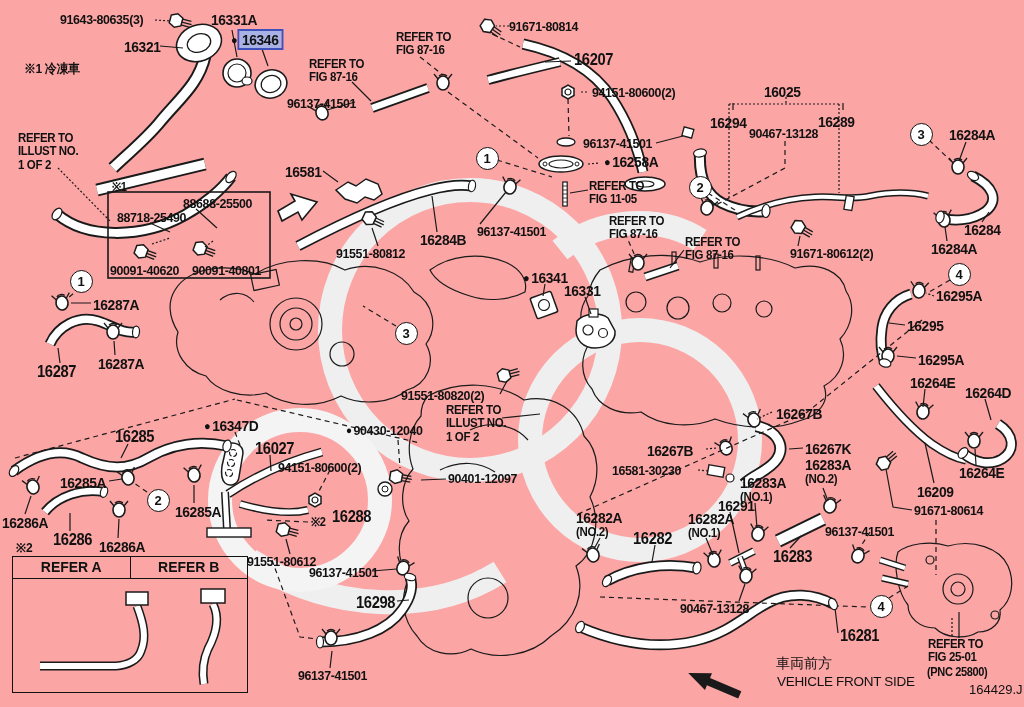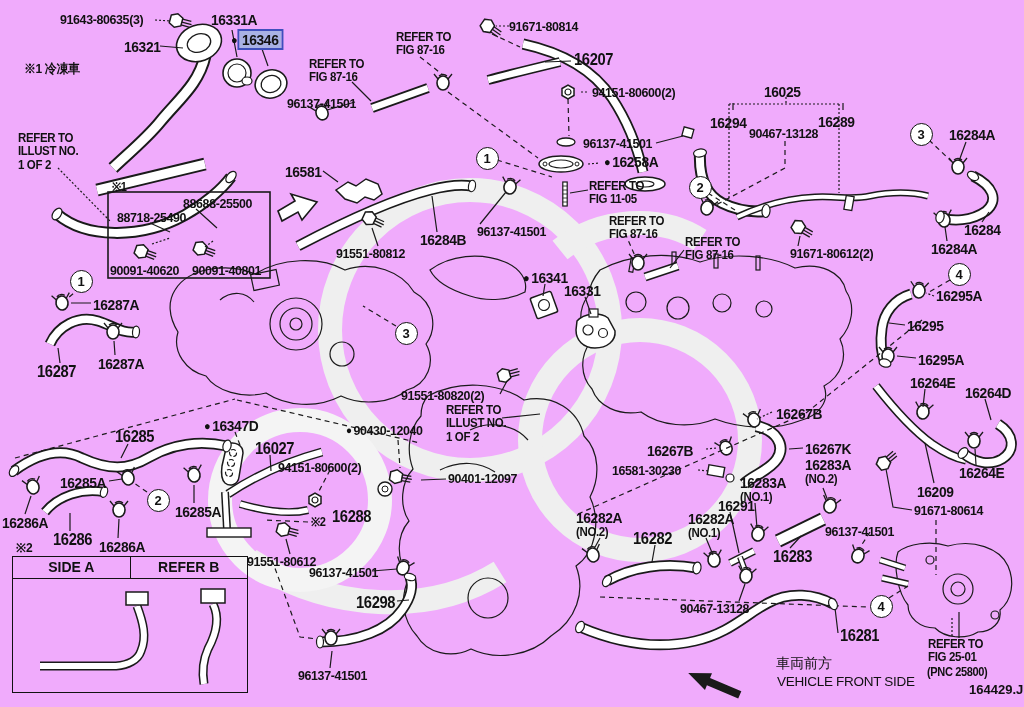--- a/index.html
+++ b/index.html
@@ -1,37 +1,37 @@
 <!DOCTYPE html>
 <html><head>
 <meta charset="utf-8">
 <style>
   html,body{margin:0;padding:0;background:#fff;}
-  #stage{position:relative;width:1024px;height:707px;background:#f0abfc;overflow:hidden;
+  #stage{position:relative;width:1024px;height:707px;background:#fca5a5;overflow:hidden;
          font-family:"Liberation Sans",sans-serif;color:#111;}
   svg{position:absolute;left:0;top:0;}
   #labels{position:absolute;left:0;top:0;width:1024px;height:707px;}
   .lbl{position:absolute;font-weight:bold;color:#111;letter-spacing:-0.4px;
        transform:scaleX(.92);transform-origin:0 0;white-space:nowrap;line-height:1.06;}
   .lrow{white-space:nowrap;}
   .blt{font-size:.8em;margin-right:2px;vertical-align:1px;}
   .hl{background:#a9b2e4;outline:2.5px solid #3f4fbc;padding:0 3px;}
   .callout{position:absolute;width:21px;height:21px;border:1.7px solid #111;border-radius:50%;
            background:#fff;font:bold 13px/21px "Liberation Sans",sans-serif;text-align:center;}
   .legend{position:absolute;left:848px;top:32px;font-weight:bold;font-size:13px;line-height:1.35;}
   .legend .b{font-size:11px;margin-right:5px;vertical-align:1px;}
   .typebox{position:absolute;left:12px;top:556px;width:234px;height:135px;border:1.6px solid #111;}
   .typehead{display:flex;height:21px;border-bottom:1.6px solid #111;font-weight:bold;font-size:14px;}
   .typehead div{flex:1;text-align:center;line-height:21px;}
   .typehead div:first-child{border-right:1.6px solid #111;}
   .typenote{position:absolute;left:16px;top:539px;font-weight:bold;font-size:12px;}
   .front{position:absolute;font-weight:normal;}
   #front-ja{left:776px;top:655px;font-size:14px;}
   #front-en{left:777px;top:674px;font-size:13.5px;letter-spacing:-0.3px;text-align:center;}
-  #dwgcode{position:absolute;left:969px;top:682px;font-weight:bold;font-size:13px;}
+  #dwgcode{position:absolute;left:969px;top:682px;font-weight:normal;font-size:13px;}
 </style>
 </head>
 <body>
 
 <div id="stage">
 
 <svg width="1024" height="707" viewBox="0 0 1024 707">
   <defs>
     <g id="clamp">
       <ellipse rx="6" ry="7" fill="#fff" stroke="#1a1a1a" stroke-width="1.6"></ellipse>
@@ -605,21 +605,21 @@
       <div class="callout" style="left: 909.5px; top: 122.5px;">3</div>
       <div class="callout" style="left: 394.5px; top: 321.5px;">3</div>
       <div class="callout" style="left: 947.5px; top: 262.5px;">4</div>
       <div class="callout" style="left: 869.5px; top: 594.5px;">4</div>
     </div>
 
 
 <div class="typenote">※2</div>
 <div class="typebox">
   <div class="typehead">
-    <div>SIDE A</div>
+    <div>REFER A</div>
     <div>REFER B</div>
   </div>
 </div>
 
 <div class="front" id="front-ja">車両前方</div>
 <div class="front" id="front-en">VEHICLE FRONT SIDE</div>
 <div id="dwgcode">164429.J</div>
 
 </div>
 

